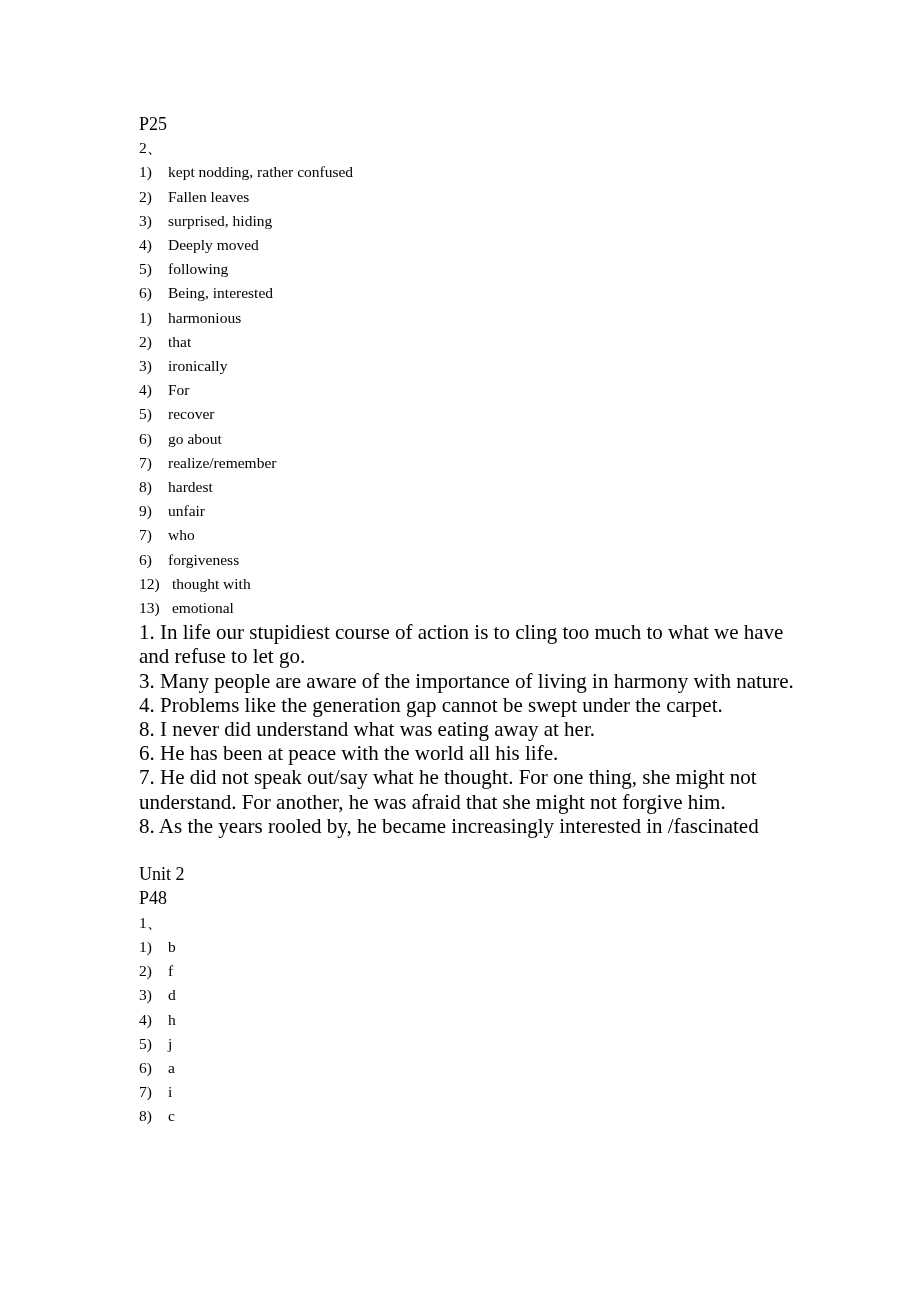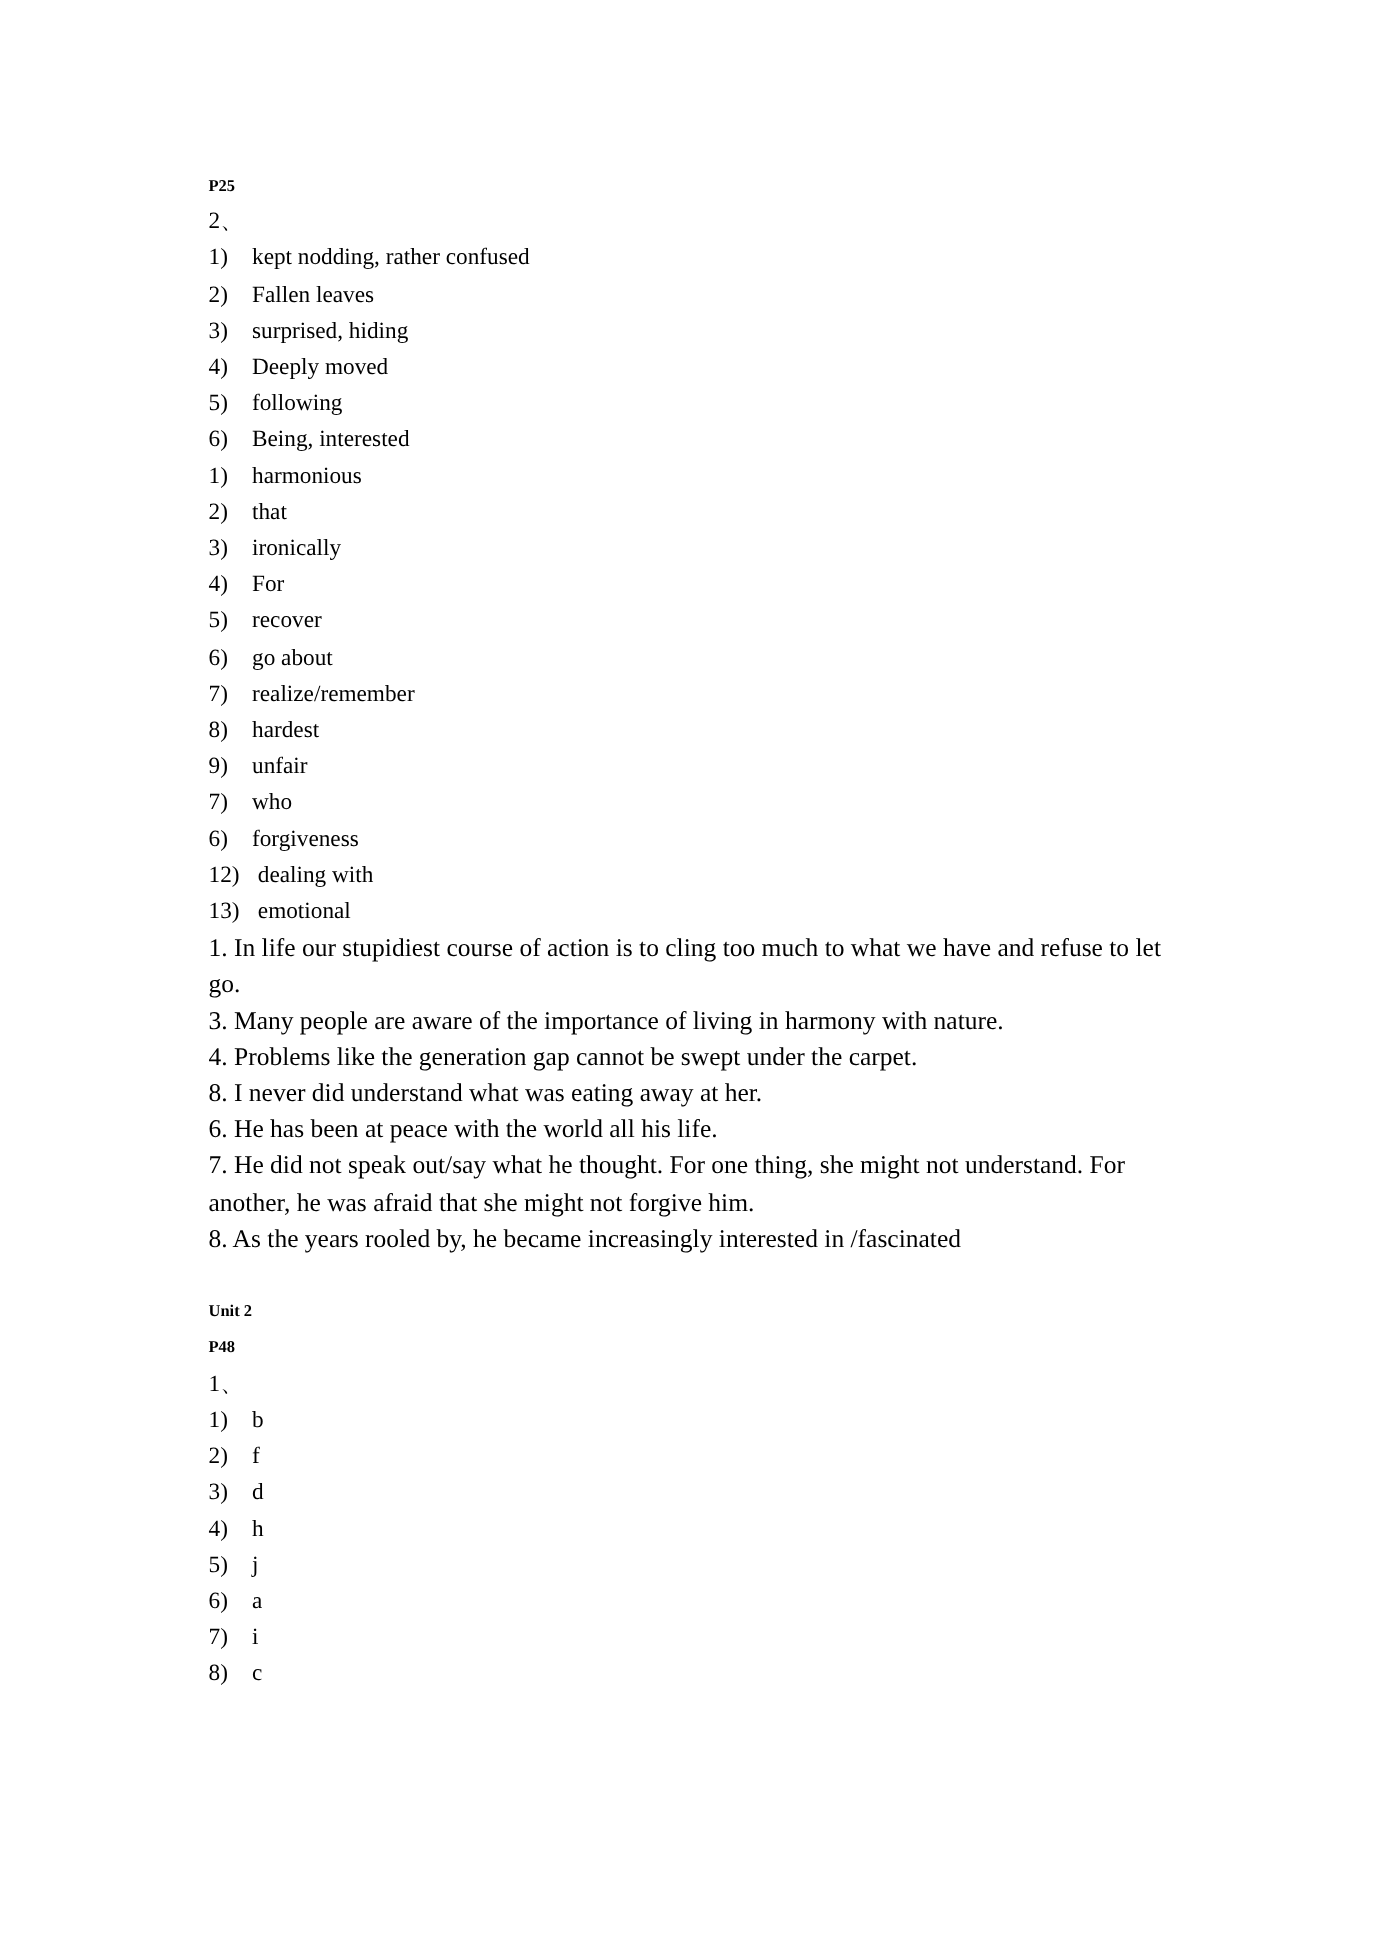--- a/index.html
+++ b/index.html
@@ -16,23 +16,23 @@
   }
   .page {
     position: relative;
     width: 920px;
     height: 1302px;
     background: #ffffff;
     box-sizing: border-box;
     padding: 112px 80px 0 139px;
   }
   .section-head {
-    font-size: 11px;
-    line-height: 24.2px;
-    font-weight: bold;
+    font-size: 18px;
+    line-height: 24.2px;
+    font-weight: normal;
   }
   .plain-head {
     font-size: 15.5px;
     line-height: 24.2px;
   }
   
   .num-row {
     display: flex;
     align-items: baseline;
     font-size: 15.5px;
@@ -43,21 +43,21 @@
     width: 29px;
     flex: 0 0 29px;
     text-align: left;
     white-space: pre;
   }
   .num-text {
     display: inline-block;
     white-space: pre;
   }
   .sentence {
-    font-size: 17px;
+    font-size: 21px;
     line-height: 24.2px;
     white-space: pre-wrap;
     max-width: 660px;
     text-indent: 0;
   }
   .spacer {
     height: 24.2px;
   }
 </style>
 </head>
@@ -136,21 +136,21 @@
     <div class="num-row">
       <span class="num-marker">7)</span>
       <span class="num-text">who</span>
     </div>
     <div class="num-row">
       <span class="num-marker">6)</span>
       <span class="num-text">forgiveness</span>
     </div>
     <div class="num-row">
       <span class="num-marker">12)</span>
-      <span class="num-text"> dealing with</span>
+      <span class="num-text"> thought with</span>
     </div>
     <div class="num-row">
       <span class="num-marker">13)</span>
       <span class="num-text"> emotional</span>
     </div>
   </div>
 
   <div>
 
     <div class="sentence">1. In life our stupidiest course of action is to cling too much to what we have and refuse to let go.</div>

